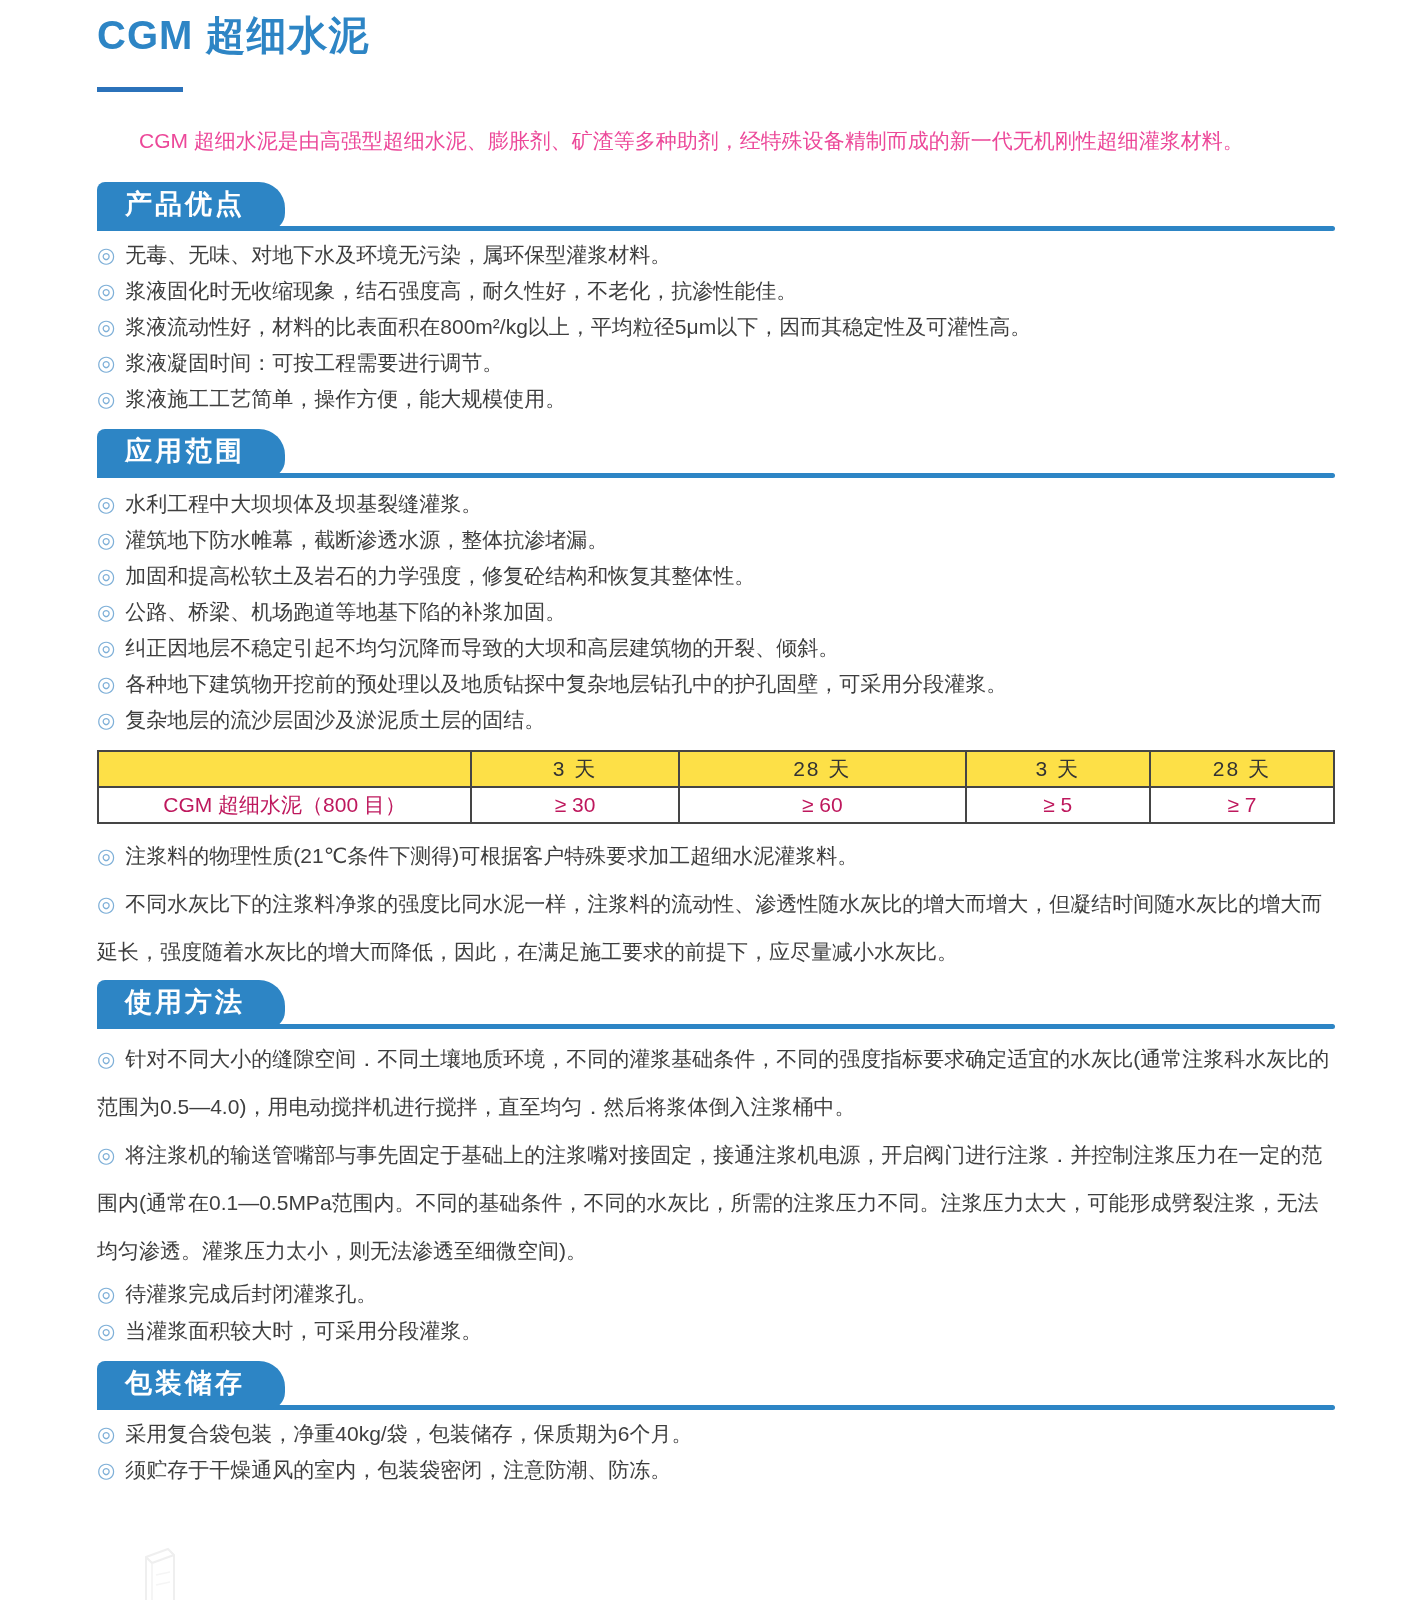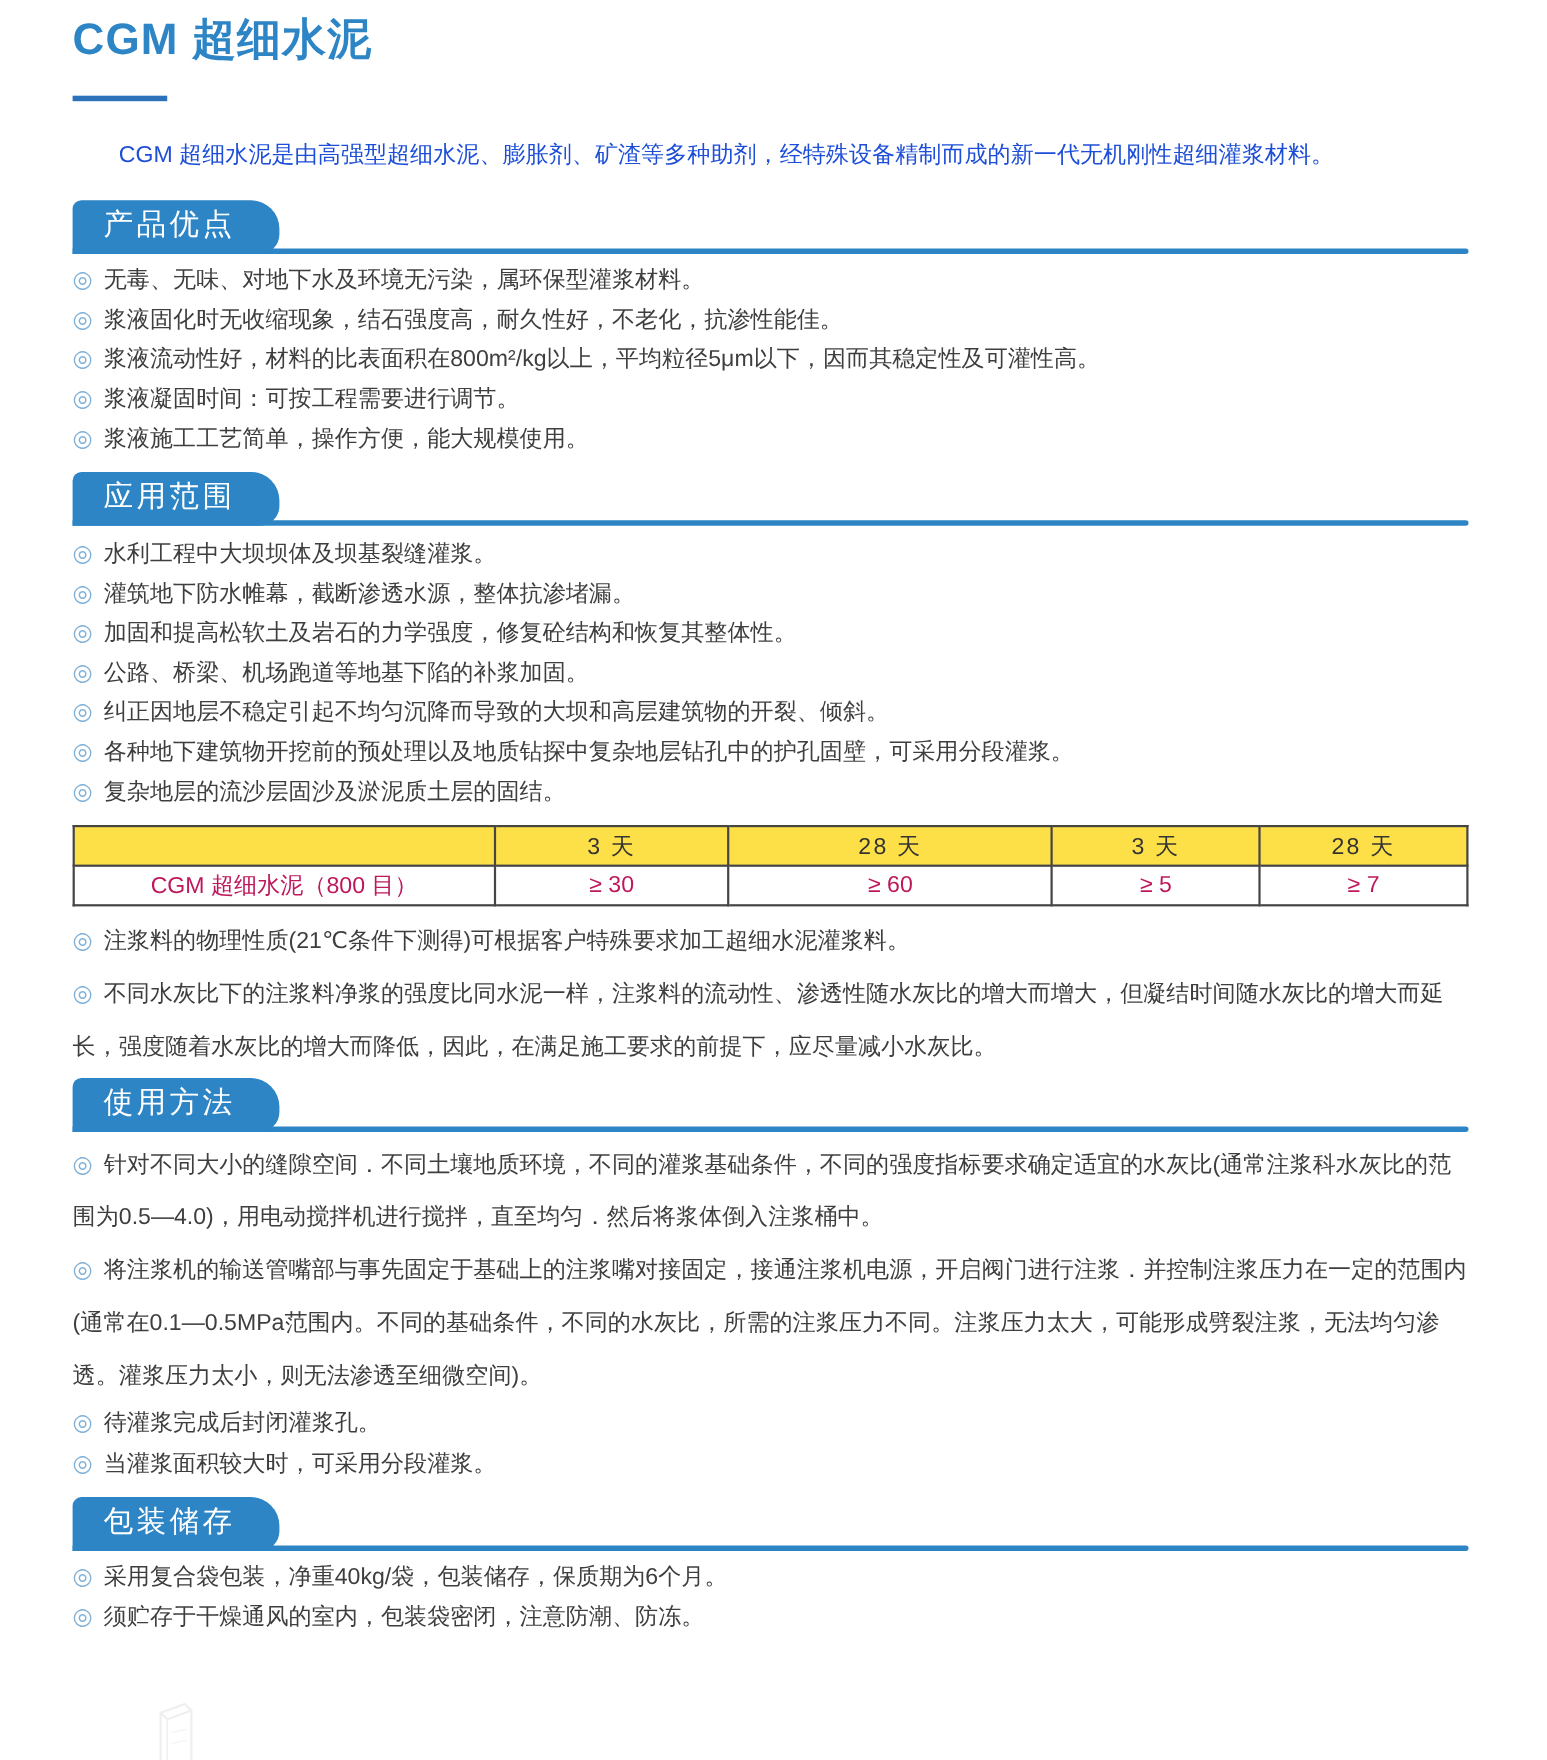--- a/index.html
+++ b/index.html
@@ -1,31 +1,31 @@
 <!DOCTYPE html>
 <html><head>
 <meta charset="utf-8">
 <style>
   * { margin:0; padding:0; box-sizing:border-box; }
   html,body { width:1406px; height:1600px; overflow:hidden; background:#ffffff; }
   body { font-family:"Liberation Sans","DejaVu Sans",sans-serif; color:#3e3e3e; }
-  .content { padding:8px 71px 0 66px; position:relative; }
+  .content { padding:8px 71px 0 97px; position:relative; }
 
   
   .page-title { font-size:40px; font-weight:bold; color:#2d85c5; letter-spacing:1px; }
   .title-underline { width:86px; height:5px; background:#2b72ba; margin-top:24px; }
 
   
-  .intro { font-size:21px; line-height:38px; margin-top:30px; text-indent:2em; color:#1d4ed8; }
+  .intro { font-size:21px; line-height:38px; margin-top:30px; text-indent:2em; color:#ec4899; }
 
   
   .sec-head { position:relative; height:49px; }
   .sec-head::after { content:""; position:absolute; left:0; right:0; bottom:0; height:5px; background:#2d85c5; border-radius:0 3px 3px 0; }
   .sec-tab { position:absolute; left:0; bottom:0; z-index:2; height:49px; background:#2d85c5;
-             color:#ffffff; font-size:27px; font-weight:normal; letter-spacing:3px;
+             color:#ffffff; font-size:27px; font-weight:bold; letter-spacing:3px;
              padding:0 40px 5px 28px; display:flex; align-items:center;
              border-radius:8px 26px 18px 0; }
   .mt-s1 { margin-top:22px; } .mt-s2 { margin-top:12px; } .mt-s3 { margin-top:14px; }
   .mt-s4 { margin-top:4px; } .mt-s5 { margin-top:12px; }
 
   
   .blist { margin-top:6px; }
   .blist p { font-size:21px; }
   .tight p { line-height:36px; }
   .loose p { line-height:48px; }

